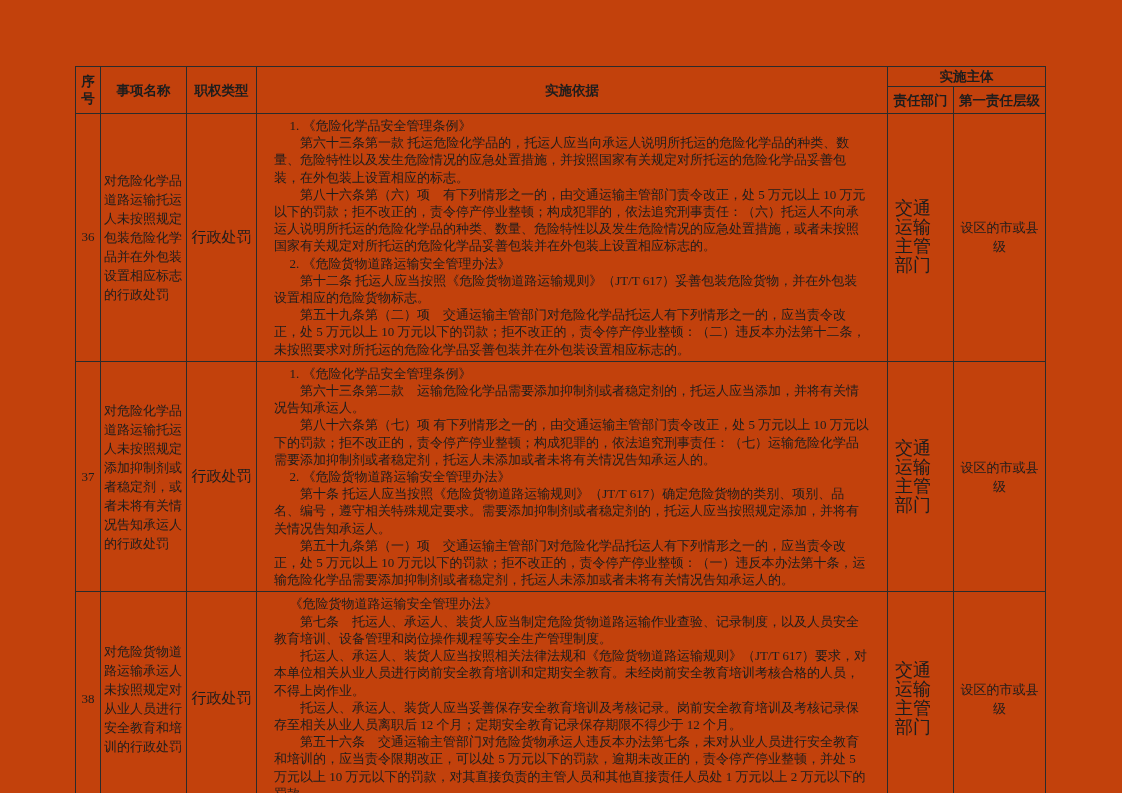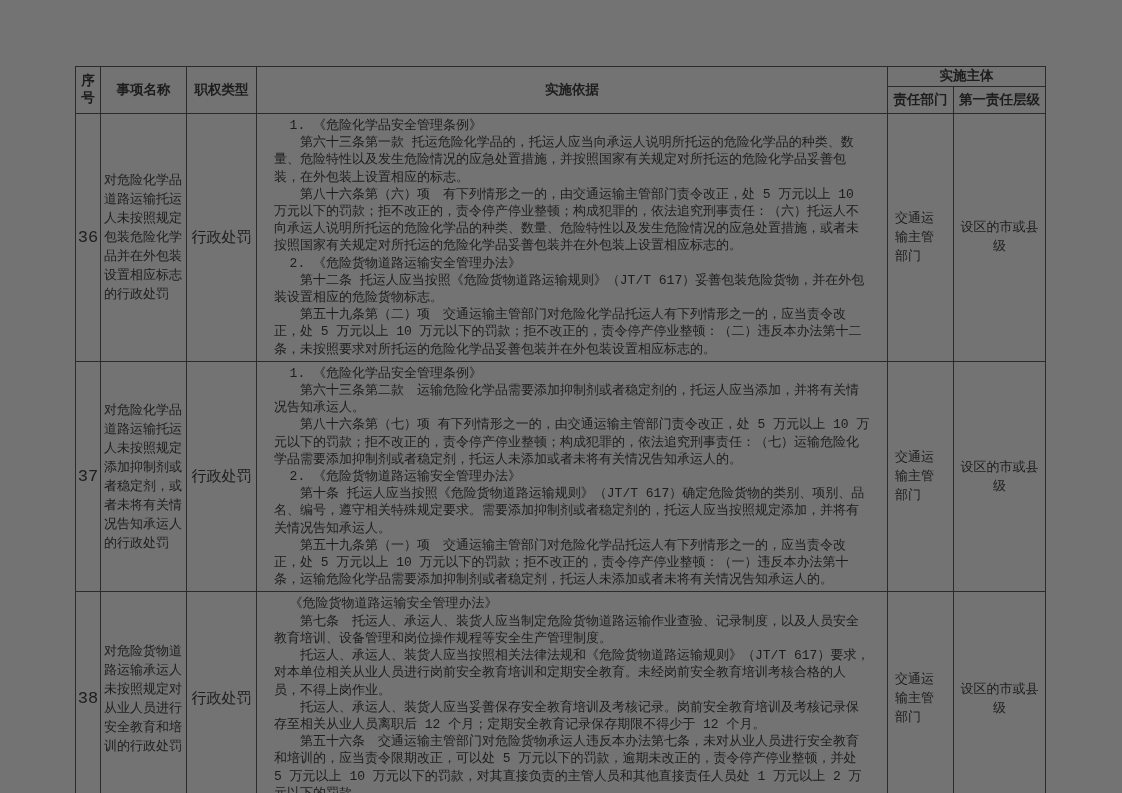--- a/index.html
+++ b/index.html
@@ -1,20 +1,20 @@
 <!DOCTYPE html>
 <html><head>
 <meta charset="utf-8">
 <style>
   html,body{margin:0;padding:0;background:#ffffff;}
   .page{
     position:relative;
     width:1122px;height:793px;
-    background:#737373;
-    font-family:Liberation Mono, monospace;
+    background:#c2410c;
+    font-family:Liberation Serif, serif;
     color:#1d1d1d;
     overflow:hidden;
   }
   table.doc-table{
     position:absolute;left:75px;top:66px;
     width:970px;
     border-collapse:collapse;
     table-layout:fixed;
     border:1.5px solid #2b2b2b;
   }
@@ -28,21 +28,21 @@
     font-weight:bold;
     text-align:center;
     font-size:13.5px;
     padding:1px 2px;
     line-height:17px;
   }
   tr.hrow-1 th{height:20px;}
   tr.hrow-2 th{height:27px;}
   td.c-no{
     text-align:center;
-    font-size:17px;
+    font-size:13px;
   }
   td.c-name{
     padding:0 3px;
     font-size:13px;
     line-height:19px;
     text-align:left;
   }
   td.c-type{
     text-align:center;
     font-size:15px;
@@ -50,21 +50,21 @@
   td.c-basis{
     padding:3px 17px;
     font-size:13px;
     line-height:17.2px;
     text-align:left;
   }
   td.c-basis p{margin:0;text-indent:2em;}
   td.c-basis p.lead{text-indent:1.2em;}
   td.c-dept{
     padding:0 7px;
-    font-size:13px;
+    font-size:18px;
     line-height:19px;
     text-align:left;
   }
   td.c-level{
     padding:0 6px;
     font-size:13px;
     line-height:19px;
     text-align:center;
   }
   tbody tr:nth-child(1) td{height:217px;}

